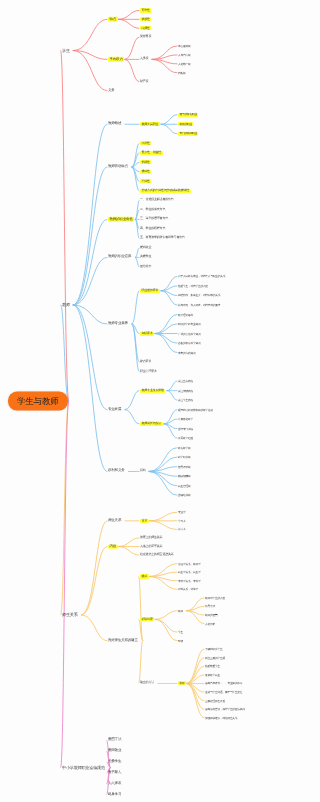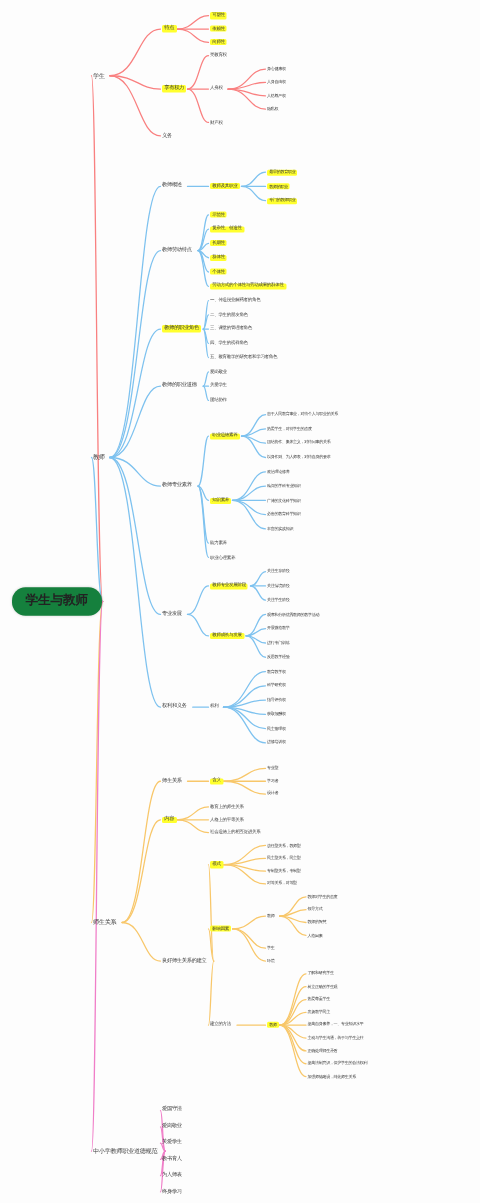--- a/index.html
+++ b/index.html
@@ -12,25 +12,25 @@
   svg.links{position:absolute;left:0;top:0;width:300px;height:802px;pointer-events:none;}
   .node{
     position:absolute;
     white-space:nowrap;
     line-height:1.05;
     transform:translateY(-50%);
     color:#3a3a3a;
     letter-spacing:-0.2px;
   }
   .node.root{
-    background:#15803d;
+    background:#f97316;
     border-radius:9px;
     padding:5px 9px;
     font-size:8.5px;
-    font-weight:bold;
+    font-weight:normal;
     color:#222;
     box-shadow:0 0 2px rgba(0,0,0,.18);
     transform:translate(0,-50%);
   }
   .node.hl{
     background:#ffff2e;
     padding:0.5px 1.5px;
     border-radius:1px;
     color:#333;
   }

